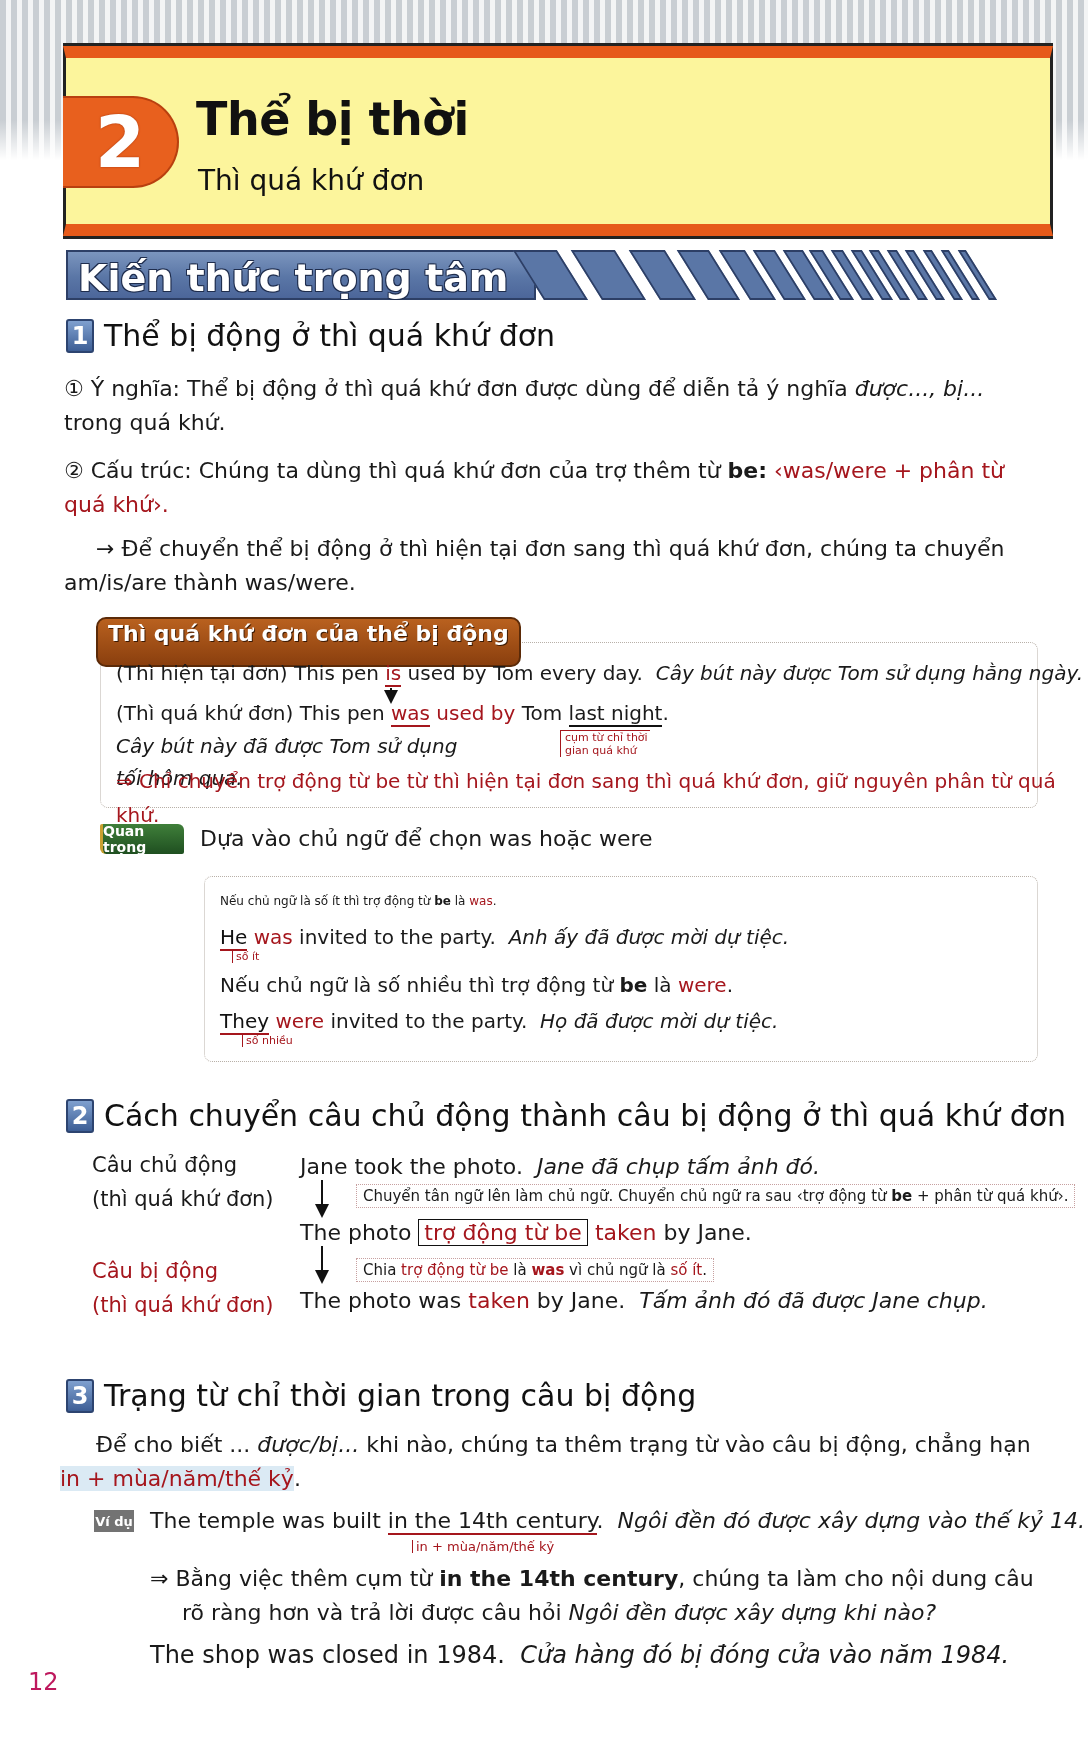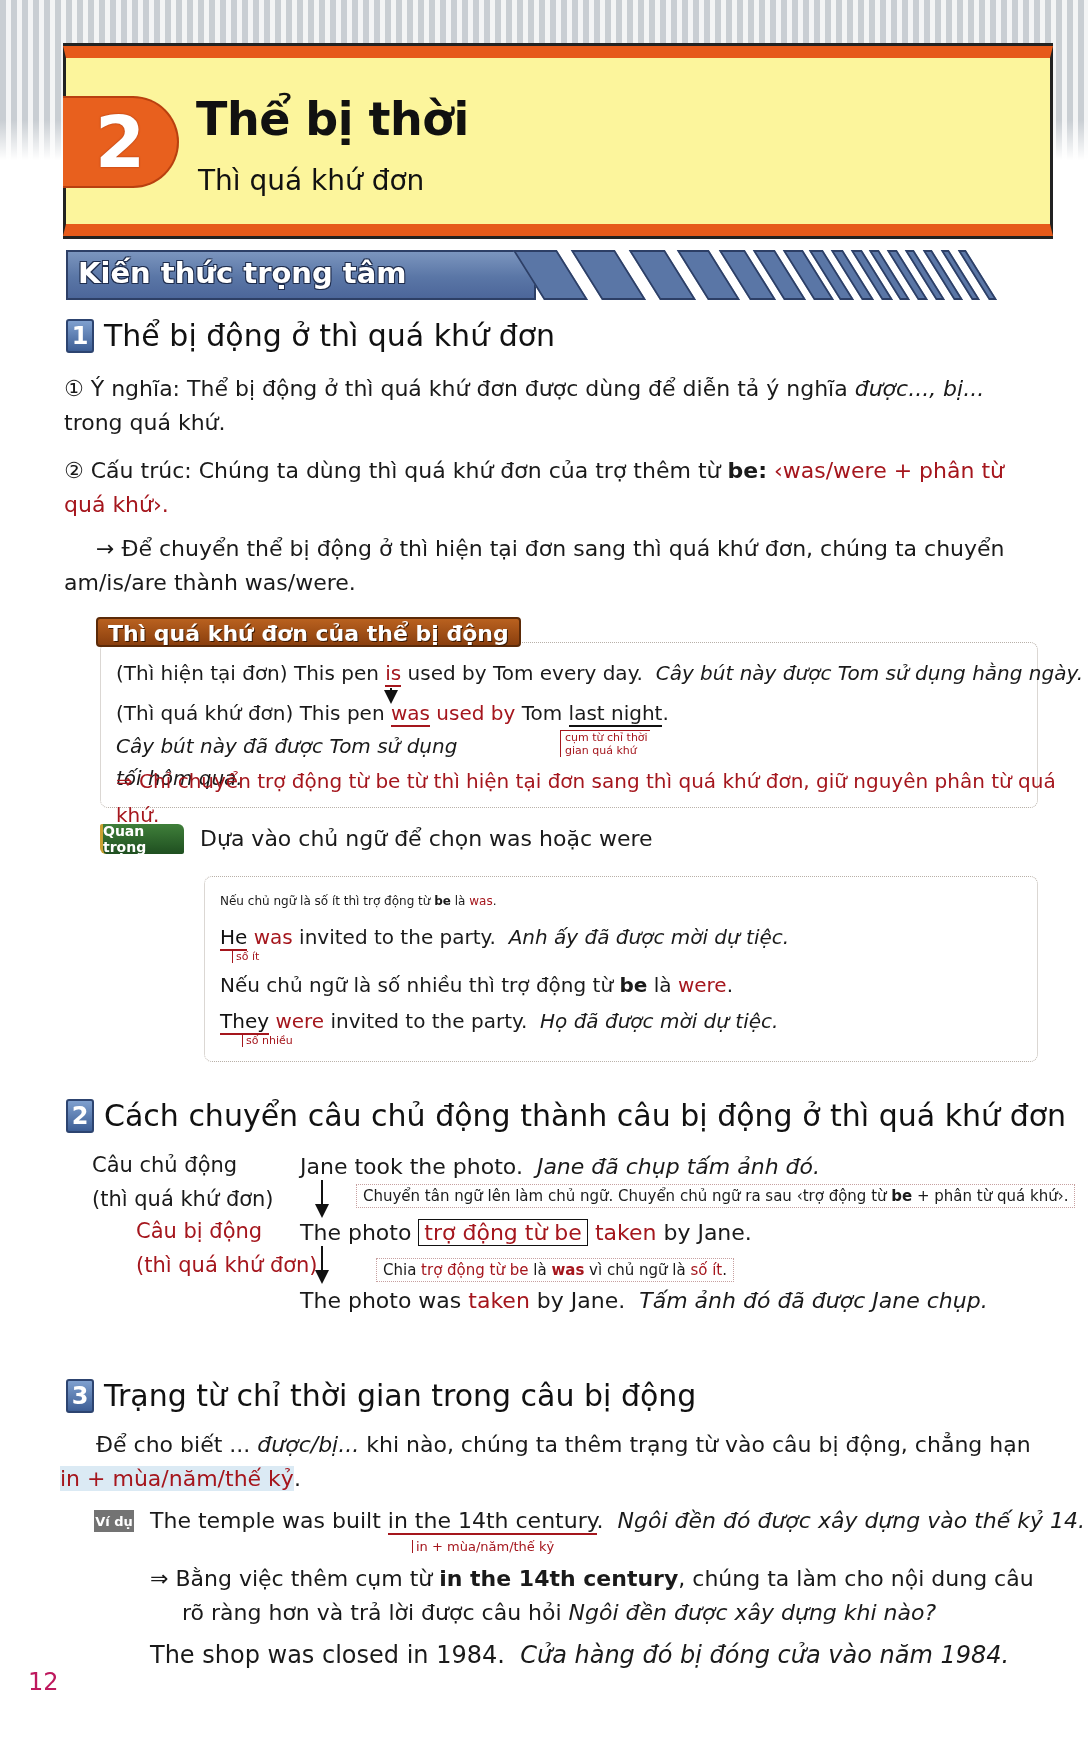--- a/index.html
+++ b/index.html
@@ -32,21 +32,21 @@
   .title-sub { position: absolute; left: 132px; top: 106px; font-size: 28px; color: #111; }
 
   .section-bar { position: absolute; left: 66px; top: 250px; width: 986px; height: 50px; }
   .section-bar-main {
     position: absolute; left: 0; top: 0; width: 470px; height: 50px;
     background: linear-gradient(180deg, #7b95be 0%, #5a76a6 55%, #4c669a 100%);
     border: 2px solid #2d3f66;
     clip-path: polygon(0 0, 100% 0, 100% 100%, 0 100%);
   }
   .section-bar-label {
-    position: absolute; left: 12px; top: 6px; color: #fff; font-weight: bold; font-size: 29px;
+    position: absolute; left: 12px; top: 6px; color: #fff; font-weight: bold; font-size: 38px;
     text-shadow: 1px 1px 0 #1f2d4d, -1px -1px 0 #1f2d4d, 1px -1px 0 #1f2d4d, -1px 1px 0 #1f2d4d;
   }
   .hatch { position: absolute; top: 0; height: 50px; background: #5a76a6; border: 2px solid #2d3f66; transform: skewX(32deg); transform-origin: bottom left; }
 
   .h2 { position: absolute; left: 66px; display: flex; align-items: center; font-size: 30px; color: #111; font-weight: 500; }
   .num-badge {
     width: 28px; height: 34px; margin-right: 10px; background: linear-gradient(180deg, #7fa0cf, #3d5e95);
     color: #fff; font-weight: bold; font-size: 24px; display: flex; align-items: center; justify-content: center;
     border: 2px solid #2d4470; border-radius: 3px;
   }
@@ -54,23 +54,23 @@
   .para { position: absolute; font-size: 22px; line-height: 34px; color: #1a1a1a; }
   .red { color: #a5161d; }
   .bold { font-weight: bold; }
   .ital { font-style: italic; }
   .hl { background: #dbeaf4; }
 
   .box-dotted {
     position: absolute; border: 1.5px dotted #b8b0a8; border-radius: 8px;
   }
   .tag-brown {
-    position: absolute; left: 96px; top: 617px; height: 30px; padding: 0 10px;
+    position: absolute; left: 96px; top: 617px; height: 50px; padding: 0 10px;
     background: linear-gradient(180deg, #b9611f, #8a3f0e); color: #fff; font-weight: bold; font-size: 22px;
-    border-radius: 4px; border: 2px solid #5b2a08; line-height: 30px;
+    border-radius: 10px; border: 2px solid #5b2a08; line-height: 30px;
     text-shadow: 1px 1px 0 #3b1a04;
   }
   .note-small { position: absolute; font-size: 11px; color: #a5161d; line-height: 13px; }
   .tag-green {
     position: absolute; left: 100px; top: 824px; width: 84px; height: 30px;
     background: linear-gradient(180deg, #3f7f3a, #1f4f20); color: #fff; font-weight: bold; font-size: 14px;
     display: flex; align-items: center; justify-content: center; border-radius: 2px 6px 2px 6px;
     border-left: 3px solid #c9a030;
   }
   .tag-vidu {
@@ -185,25 +185,25 @@
 </div>
 <div class="arrow-down" style="left:321px;top:1180px;height:36px;"></div>
 <div class="dotted-note" style="left:356px;top:1184px;">
   <span>Chuyển tân ngữ lên làm chủ ngữ. Chuyển chủ ngữ ra sau ‹trợ động từ </span><span class="bold">be</span><span> + phân từ quá khứ›.</span>
 </div>
 
 <div class="para" style="left:300px;top:1216px;font-size:22px;">
   <span>The photo </span><span class="ubox red">trợ động từ be</span> <span class="red">taken</span><span> by Jane.</span>
 </div>
 <div class="arrow-down" style="left:321px;top:1246px;height:36px;"></div>
-<div class="dotted-note" style="left:356px;top:1258px;margin-left:20px;">
+<div class="dotted-note" style="left:356px;top:1258px;">
   <span>Chia </span><span class="red">trợ động từ be</span><span> là </span><span class="red bold">was</span><span> vì chủ ngữ là </span><span class="red">số ít</span><span>.</span>
 </div>
 
-<div class="para red" style="left:92px;top:1214px;font-size:21px;line-height:34px;margin-left:44px;">
+<div class="para red" style="left:92px;top:1254px;font-size:21px;line-height:34px;">
   <div>Câu bị động</div>
   <div>(thì quá khứ đơn)</div>
 </div>
 <div class="para" style="left:300px;top:1284px;font-size:22px;">
   <span>The photo was </span><span class="red">taken</span><span> by Jane.</span>&nbsp;&nbsp;<span class="ital">Tấm ảnh đó đã được Jane chụp.</span>
 </div>
 
 <div class="h2" style="top:1378px;">
   <span class="num-badge">3</span>
   <span>Trạng từ chỉ thời gian trong câu bị động</span>

